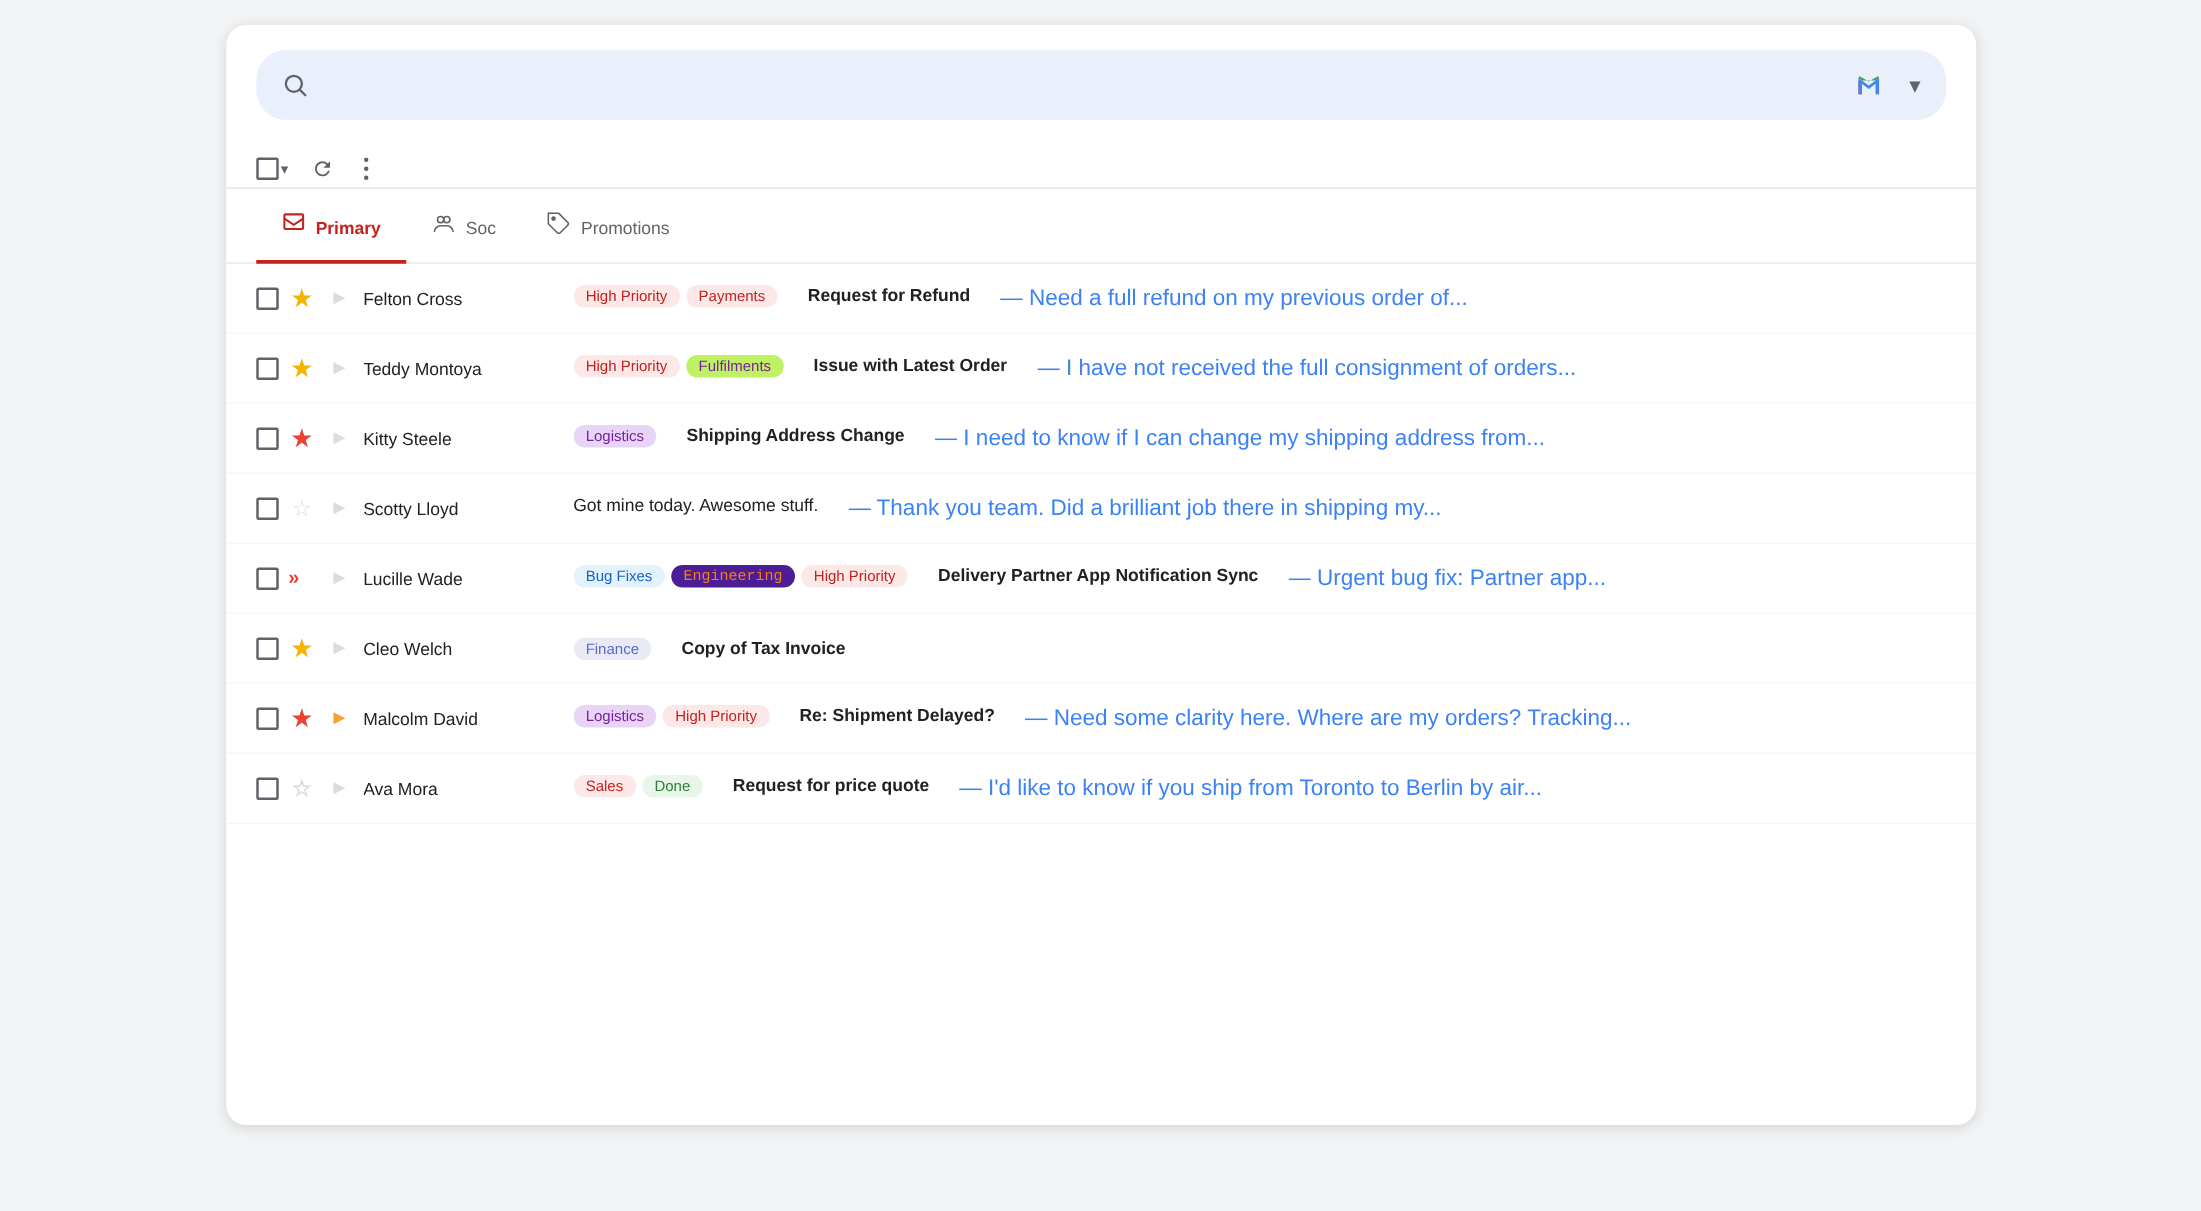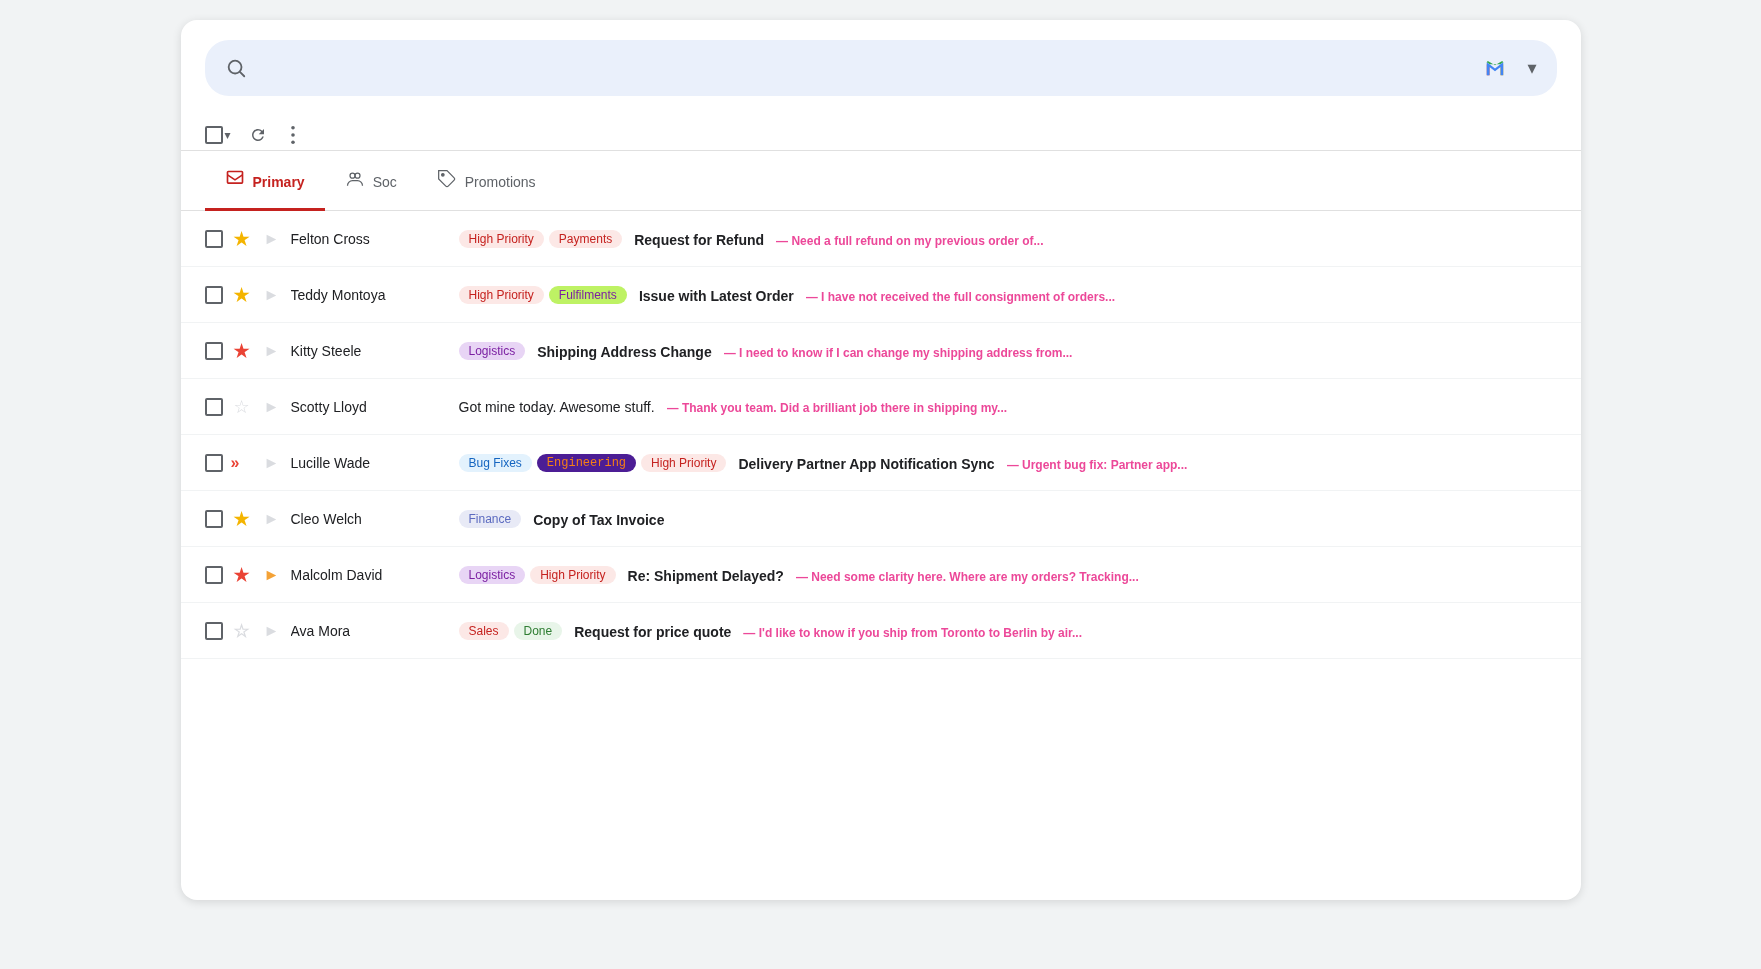--- a/index.html
+++ b/index.html
@@ -179,23 +179,23 @@
       flex-shrink: 0;
       font-size: 14px;
       overflow: hidden;
       white-space: nowrap;
       text-overflow: ellipsis;
     }
     .unread .sender-name { font-weight: 400; color: #202124; }
     .read .sender-name { font-weight: 400; color: #202124; }
     .email-content {
       display: flex;
-      align-items: flex-end;
+      align-items: flex-start;
       flex: 1;
-      gap: 12px;
+      gap: 24px;
       overflow: hidden;
       min-width: 0;
     }
     .tags {
       display: flex;
       gap: 5px;
       flex-shrink: 0;
     }
     .tag {
       padding: 2px 10px;
@@ -217,27 +217,27 @@
       font-size: 14px;
       color: #202124;
       flex-shrink: 0;
       max-width: 300px;
       white-space: nowrap;
       overflow: hidden;
       text-overflow: ellipsis;
     }
     .unread .email-subject { font-weight: 700; }
     .email-preview {
-      font-size: 12px;
-      color: #ec4899;
+      font-size: 18px;
+      color: #3b82f6;
       flex: 1;
       white-space: nowrap;
       overflow: hidden;
       text-overflow: ellipsis;
-      font-weight: 700;
+      font-weight: 400;
     }
   </style>
 </head>
 <body>
 
 <div class="gmail-container">
 
   <div class="search-bar">
     <span class="search-icon-wrap">
       <svg width="22" height="22" viewBox="0 0 24 24" fill="none">

